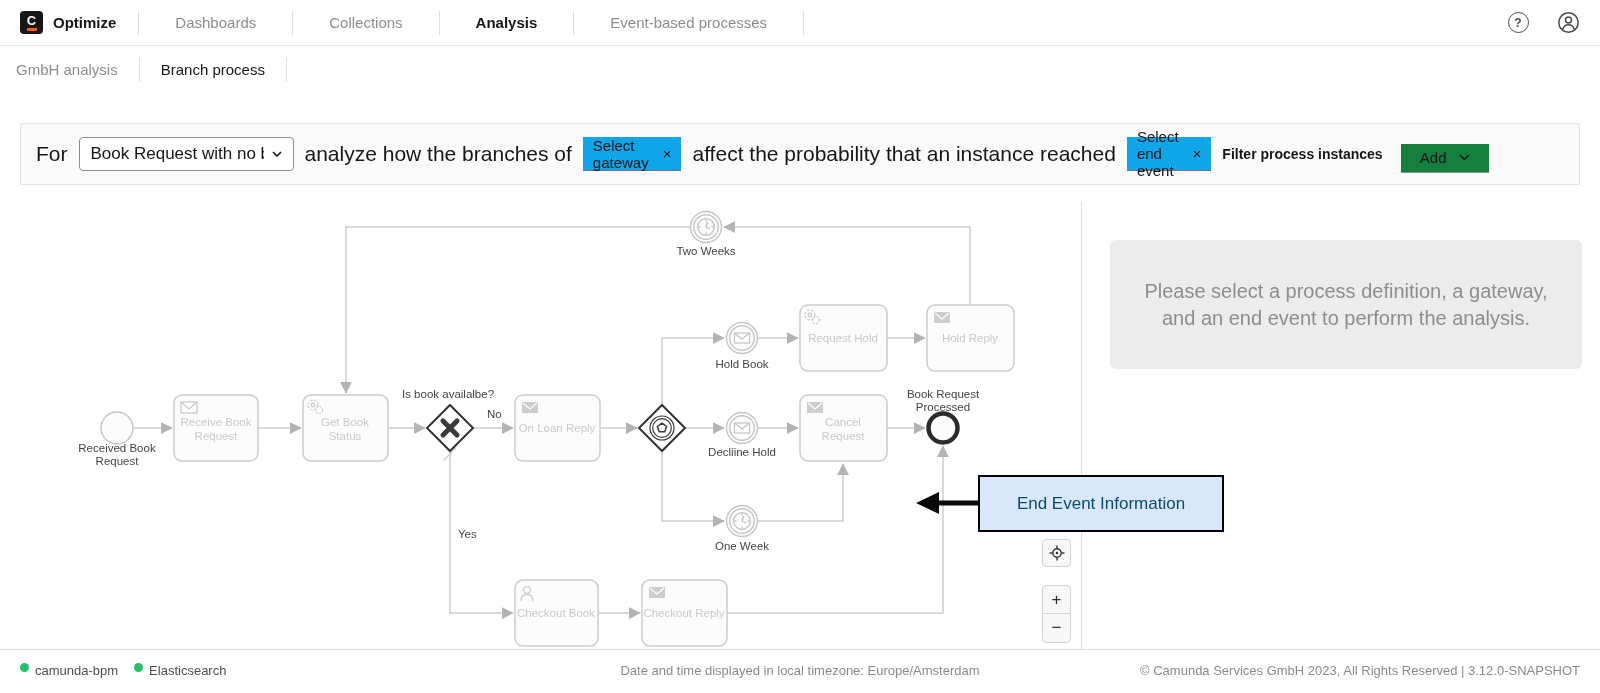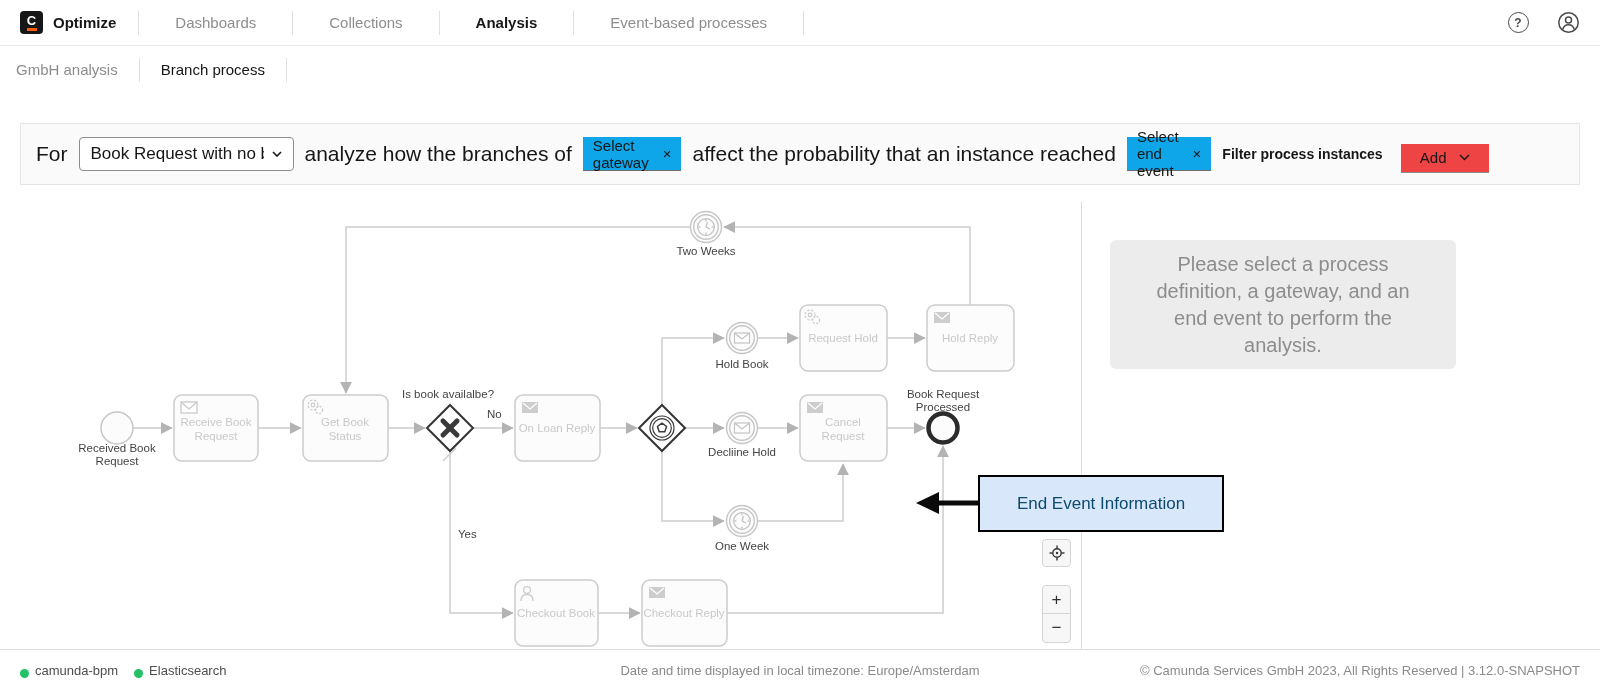--- a/index.html
+++ b/index.html
@@ -40,52 +40,52 @@
     font-size:17px; cursor:pointer; }
   .def-select .val { flex:1; white-space:nowrap; overflow:hidden; }
   .combo { height:34px; background:#0ea5e9; border-bottom:1px solid #6f6f6f;
     display:flex; align-items:center; justify-content:center; gap:14px;
     font-size:15px; color:#161616; cursor:pointer; padding:0 10px; }
   .combo.gw { width:158px; }
   .combo.ee { width:168px; }
   .combo .clear { font-size:15px; color:#161616; cursor:pointer; }
   .filter-group { margin-left:auto; display:flex; align-items:center; gap:18px; padding-right:138px; }
   .filter-label { font-size:14px; font-weight:bold; white-space:nowrap; }
-  .add-btn { width:88px; height:29px; background:#ef4444; border-bottom:1px solid #8d8d8d;
+  .add-btn { width:88px; height:29px; background:#15803d; border-bottom:1px solid #8d8d8d;
     display:flex; align-items:center; justify-content:center; gap:12px;
     font-size:15px; cursor:pointer;margin-top:8px; }
 
   
   .main { position:relative; height:464px; background:#fff; }
   .bpmn-svg { position:absolute; left:0; top:17px; }
   svg text { font-family:"Liberation Sans", sans-serif; }
   .panel-divider { position:absolute; left:1081px; top:17px; bottom:0; width:1px; background:#ddd; }
 
   .tooltip { position:absolute; left:978px; top:290px; width:246px; height:57px;
     background:#d8e8fa; border:2px solid #000; display:flex; align-items:center;
     justify-content:center; font-size:17px; color:#0c4a6e; z-index:5; }
 
-  .msg-box { position:absolute; left:1110px; top:55px; width:346px; height:129px;
+  .msg-box { position:absolute; left:1110px; top:55px; width:472px; height:129px;
     background:#ececec; border-radius:6px; display:flex; align-items:center;
     justify-content:center; padding:25px 34px; }
   .msg-box span { font-size:20px; line-height:27px; color:#8d8d8d; text-align:center; }
 
   .reset-btn { position:absolute; left:1042px; top:354px; width:29px; height:28px;
     background:#f7f7f7; border:1px solid #d4d4d4; border-radius:4px;
     display:flex; align-items:center; justify-content:center; cursor:pointer; }
   .zoom-group { position:absolute; left:1042px; top:400px; width:29px;
     background:#f7f7f7; border:1px solid #d4d4d4; border-radius:4px; overflow:hidden; }
   .zoom-btn { height:28px; display:flex; align-items:center; justify-content:center;
     font-size:17px; color:#2f2f2f; cursor:pointer; }
   .zoom-btn:first-child { border-bottom:1px solid #d4d4d4; }
 
   
   .footer { height:41px; border-top:1px solid #dcdcdc; display:flex; align-items:center;
     padding:0 20px; position:relative; background:#fff; }
-  .conn { display:flex; align-items:flex-end; gap:6px; margin-right:16px; font-size:13px; color:#4e4e4e; }
+  .conn { display:flex; align-items:flex-start; gap:6px; margin-right:16px; font-size:13px; color:#4e4e4e; }
   .dot { width:9px; height:9px; border-radius:50%; background:#23c268; }
   .tz-note { position:absolute; left:0; right:0; text-align:center; font-size:13px; color:#8a8a8a; }
   .copyright { margin-left:auto; font-size:13px; color:#8a8a8a; z-index:1; background:#fff; padding-left:8px; }
 </style>
 </head>
 <body>
 
 <div class="header">
   <div class="logo">
     <span class="c">C</span>

